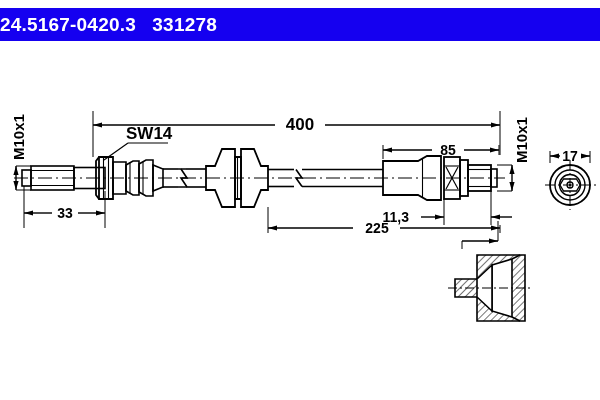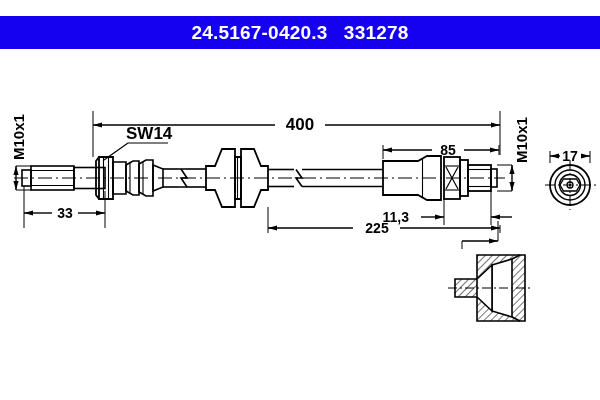--- a/index.html
+++ b/index.html
@@ -14,27 +14,27 @@
   #page {
     position: relative;
     width: 600px;
     height: 400px;
     background: #ffffff;
     overflow: hidden;
   }
   #header-bar {
     position: absolute;
     left: 0;
-    top: 16px;
+    top: 8px;
     width: 600px;
     height: 33px;
     background: #1500f0;
     display: flex;
     align-items: center;
-    justify-content: center;
+    justify-content: flex-start;
   }
   #header-title {
     color: #ffffff;
     font-family: "Liberation Sans", sans-serif;
     font-weight: bold;
     font-size: 19px;
     letter-spacing: 0.2px;
     white-space: pre;
     line-height: 1;
   }

